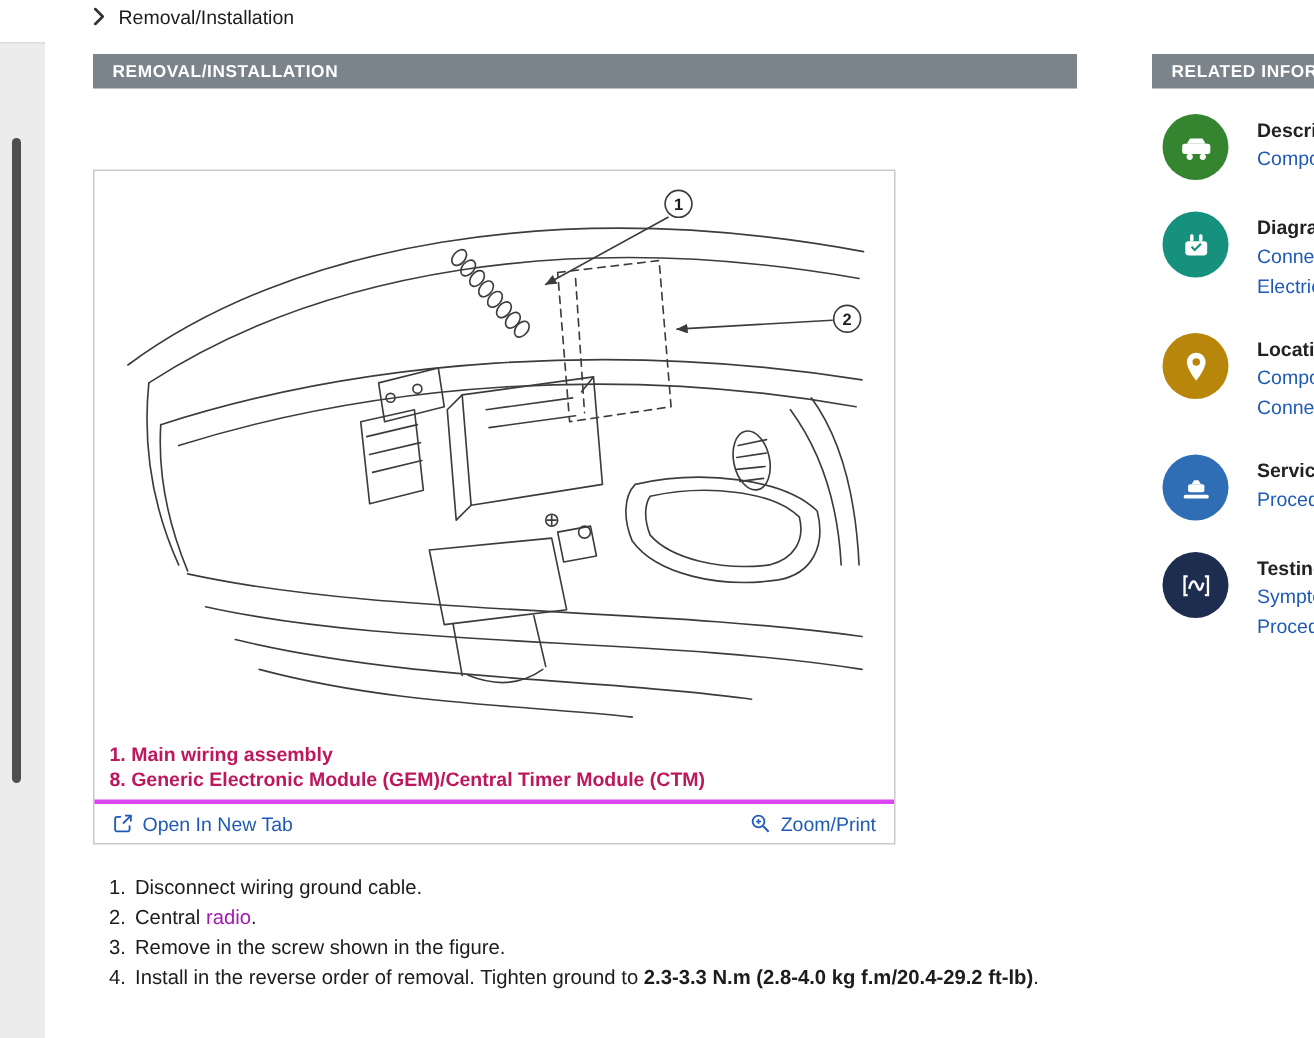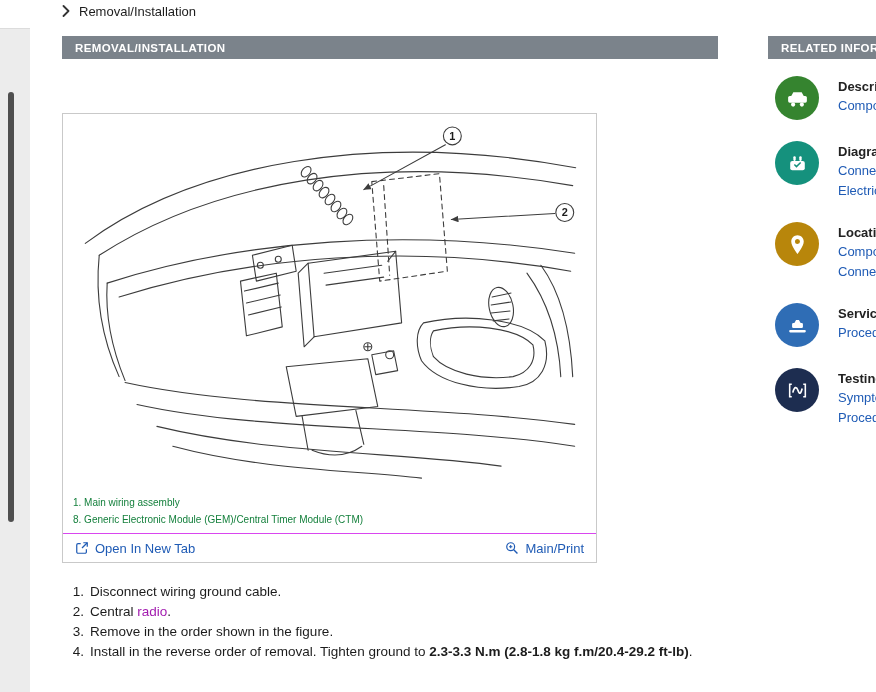--- a/index.html
+++ b/index.html
@@ -22,22 +22,22 @@
   .rel-item{display:flex;gap:19px;align-items:flex-start;}
   .rel-icon{width:44px;height:44px;border-radius:50%;flex:0 0 44px;display:flex;align-items:center;justify-content:center;cursor:pointer;}
   .rel-icon svg{width:25px;height:25px;}
   .rel-text{padding-top:1px;font-size:13px;white-space:nowrap;}
   .rel-title{font-weight:bold;color:#222;line-height:19px;}
   .rel-link{color:#1f5bb5;line-height:20px;cursor:pointer;display:block;}
   
   .figure-box{position:absolute;left:62px;top:113px;width:535px;height:450px;border:1px solid #c9c9c9;background:#fff;box-sizing:border-box;display:flex;flex-direction:column;}
   .figure-art{flex:1;padding:2px 6px 0 6px;overflow:hidden;}
   .figure-art svg{width:100%;height:100%;}
-  .figure-caption{padding:0 10px 5px 10px;font-size:10px;color:#15803d;line-height:17px;font-weight:400;}
-  .figure-footer{border-top:1px solid #d946ef;height:29px;display:flex;align-items:center;justify-content:space-between;padding:0 12px;box-sizing:border-box;}
+  .figure-caption{padding:0 10px 5px 10px;font-size:13px;color:#be185d;line-height:17px;font-weight:700;}
+  .figure-footer{border-top:3px solid #d946ef;height:29px;display:flex;align-items:center;justify-content:space-between;padding:0 12px;box-sizing:border-box;}
   .fig-link{display:flex;align-items:center;gap:6px;color:#1f5bb5;font-size:13px;cursor:pointer;}
   
   .steps{position:absolute;left:64px;top:582px;width:800px;font-size:13.5px;color:#1c1c1c;}
   .step{display:flex;line-height:20px;}
   .step-num{flex:0 0 20px;width:20px;text-align:right;margin-right:6px;}
   .step a,.inline-link{color:#a21caf;cursor:pointer;text-decoration:none;}
   .line-art{stroke:#3c3c3c;stroke-width:1.1;fill:none;stroke-linecap:round;stroke-linejoin:round;}
   .callout-text{font-size:11px;fill:#1c1c1c;font-weight:bold;}
 </style>
 </head>
@@ -231,39 +231,39 @@
       <span>Open In New Tab</span>
     </span>
     <span class="fig-link">
       <span style="display:flex;">
         <svg width="14" height="14" viewBox="0 0 16 16">
           <circle cx="6.5" cy="6.5" r="4.5" stroke="#1f5bb5" stroke-width="1.4" fill="none"></circle>
           <path d="M10 10 L14.2 14.2" stroke="#1f5bb5" stroke-width="1.6"></path>
           <path d="M4.6 6.5 h3.8 M6.5 4.6 v3.8" stroke="#1f5bb5" stroke-width="1.2"></path>
         </svg>
       </span>
-      <span>Main/Print</span>
+      <span>Zoom/Print</span>
     </span>
   </div>
 </div>
 
 <div class="steps">
   <div class="step">
     <span class="step-num">1.</span>
     <span>Disconnect wiring ground cable.</span>
   </div>
   <div class="step">
     <span class="step-num">2.</span>
     <span>
       <span>Central </span><span class="inline-link">radio</span><span>.</span>
     </span>
   </div>
   <div class="step">
     <span class="step-num">3.</span>
-    <span>Remove in the order shown in the figure.</span>
+    <span>Remove in the screw shown in the figure.</span>
   </div>
   <div class="step">
     <span class="step-num">4.</span>
     <span>
-      <span>Install in the reverse order of removal. Tighten ground to </span><b>2.3-3.3 N.m (2.8-1.8 kg f.m/20.4-29.2 ft-lb)</b><span>.</span>
+      <span>Install in the reverse order of removal. Tighten ground to </span><b>2.3-3.3 N.m (2.8-4.0 kg f.m/20.4-29.2 ft-lb)</b><span>.</span>
     </span>
   </div>
 </div>
 
 </body></html>

